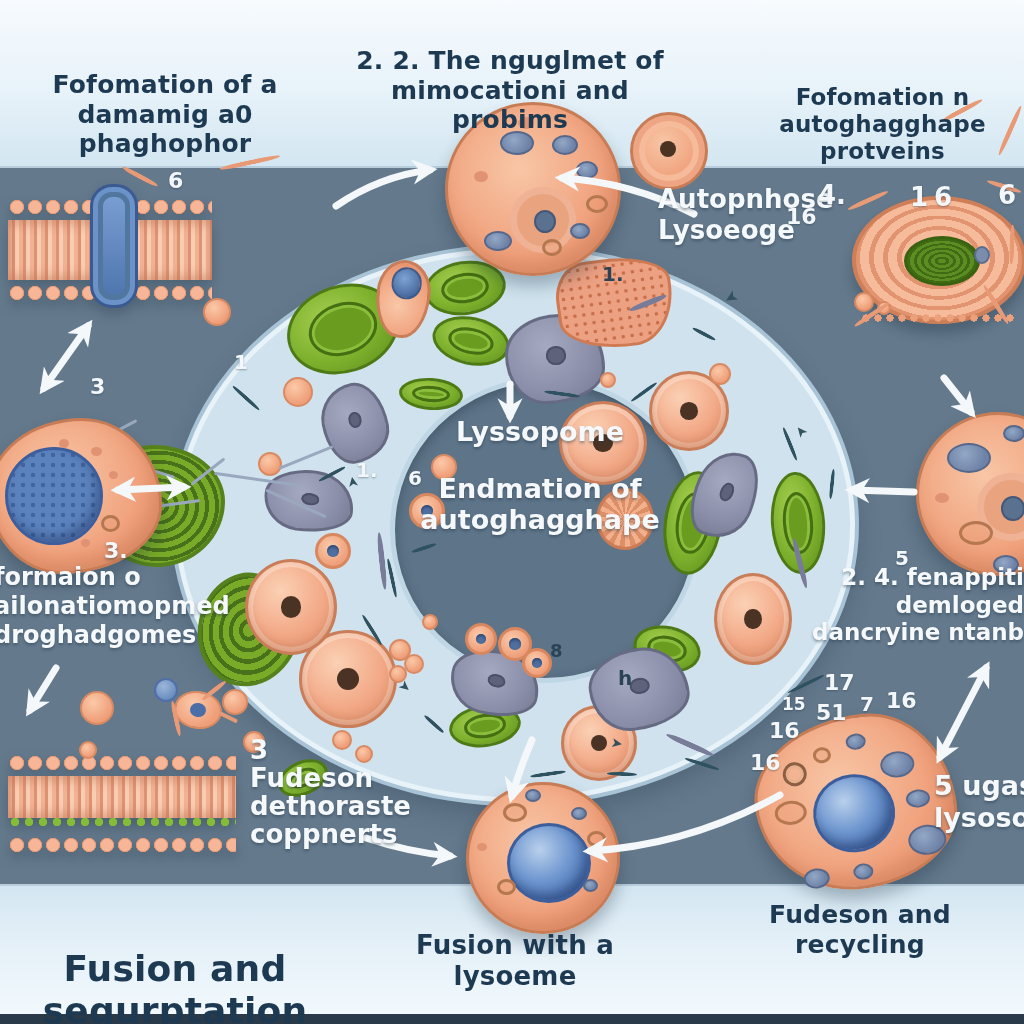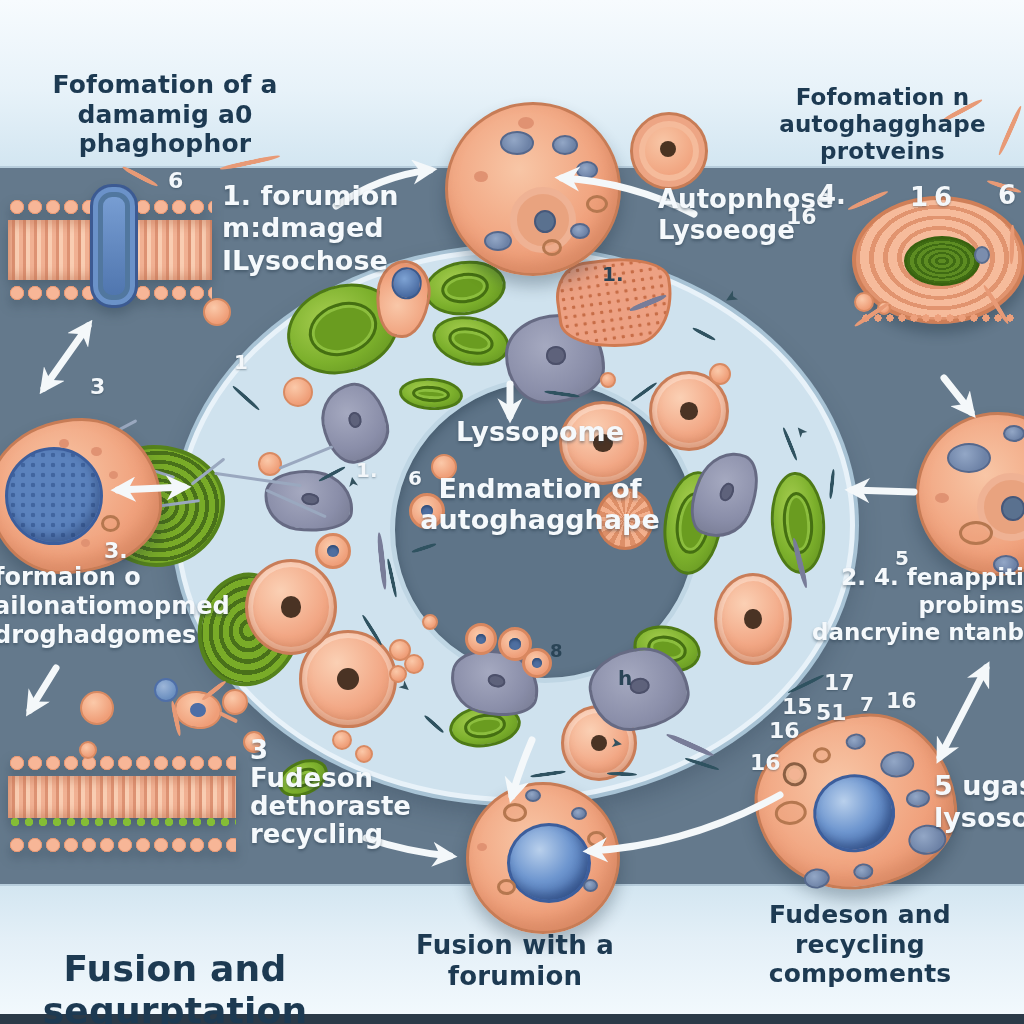--- a/index.html
+++ b/index.html
@@ -291,61 +291,59 @@
       <path d="M914 492 L852 490" fill="none" stroke="#f4f8fa" stroke-width="7" stroke-linecap="round" marker-end="url(#ah)"></path>
       <path d="M944 378 L971 412" fill="none" stroke="#f4f8fa" stroke-width="7" stroke-linecap="round" marker-end="url(#ah)"></path>
       <path d="M986 668 L940 757" fill="none" stroke="#f4f8fa" stroke-width="7" stroke-linecap="round" marker-end="url(#ah)" marker-start="url(#ah)"></path>
       <path d="M510 384 L510 416" fill="none" stroke="#f4f8fa" stroke-width="7" stroke-linecap="round" marker-end="url(#ah)"></path>
     </svg>
 
   <div class="cap" id="cap-tl">
     <div>Fofomation of a</div>
     <div>damamig a0 phaghophor</div>
   </div>
+  <div class="cap" id="cap-tc">
+    <div>2. 2. The nguglmet of</div>
+    <div>mimocationi and probims</div>
+  </div>
   <div class="cap" id="cap-tr">
     <div class="l1-light">Fofomation n</div>
     <div>autoghagghape protveins</div>
   </div>
   <div class="cap" id="cap-bl">
     <div>Fusion and sequrptation</div>
     <div>of on compoments</div>
   </div>
   <div class="cap" id="cap-bc">
     <div>Fusion with a</div>
-    <div>forumion</div>
+    <div>lysoeme</div>
   </div>
   <div class="cap" id="cap-br">
     <div>Fudeson and recycling</div>
-    <div>compoments</div>
-  </div>
-
-  <div class="wlbl" id="lb-step1">
-    <div>1. forumion</div>
-    <div>m:dmaged</div>
-    <div>ILysochose</div>
-  </div>
+  </div>
+
   <div class="wlbl" id="lb-auto">
     <div>Autopnhose</div>
     <div>Lysoeoge</div>
   </div>
   <div class="wlbl" id="lb-s3l">
     <div>formaion o</div>
     <div>ailonatiomopmed</div>
     <div>droghadgomes</div>
   </div>
   <div class="wlbl" id="lb-s3m">3.</div>
   <div class="wlbl" id="lb-fus">
     <div>3</div>
     <div>Fudeson</div>
     <div>dethoraste</div>
-    <div>recycling</div>
+    <div>coppnerts</div>
   </div>
   <div class="wlbl" id="lb-s4r">
     <div>2.  4. fenappiti</div>
-    <div>probims</div>
+    <div>demloged</div>
     <div>dancryine ntanb</div>
   </div>
   <div class="wlbl" id="lb-uga">
     <div>5 ugasio</div>
     <div>lysosom</div>
   </div>
 
   <div id="ctr-txt">
     <div>Lyssopome</div>
     <div class="gap">Endmation of</div>
@@ -359,19 +357,19 @@
     <div class="num dark" style="left: 602px; top: 264px; font-size: 20px;">1.</div>
     <div class="num dark" style="left: 550px; top: 642px; font-size: 18px;">8</div>
     <div class="num dark" style="left: 618px; top: 668px; font-size: 20px;">h</div>
     <div class="num" style="left: 786px; top: 206px; font-size: 22px;">16</div>
     <div class="num" style="left: 818px; top: 182px; font-size: 26px;">4.</div>
     <div class="num" style="left: 910px; top: 184px; font-size: 26px;">1</div>
     <div class="num" style="left: 934px; top: 184px; font-size: 26px;">6</div>
     <div class="num" style="left: 998px; top: 182px; font-size: 26px;">6</div>
     <div class="num" style="left: 895px; top: 548px; font-size: 20px;">5</div>
     <div class="num" style="left: 824px; top: 672px; font-size: 22px;">17</div>
-    <div class="num" style="left: 782px; top: 696px; font-size: 22px;">15</div>
+    <div class="num" style="left: 782px; top: 696px; font-size: 17px;">15</div>
     <div class="num" style="left: 816px; top: 702px; font-size: 22px;">51</div>
     <div class="num" style="left: 860px; top: 694px; font-size: 20px;">7</div>
     <div class="num" style="left: 886px; top: 690px; font-size: 22px;">16</div>
     <div class="num" style="left: 769px; top: 720px; font-size: 22px;">16</div>
     <div class="num" style="left: 750px; top: 752px; font-size: 22px;">16</div>
   </div>
 
 </body></html>

